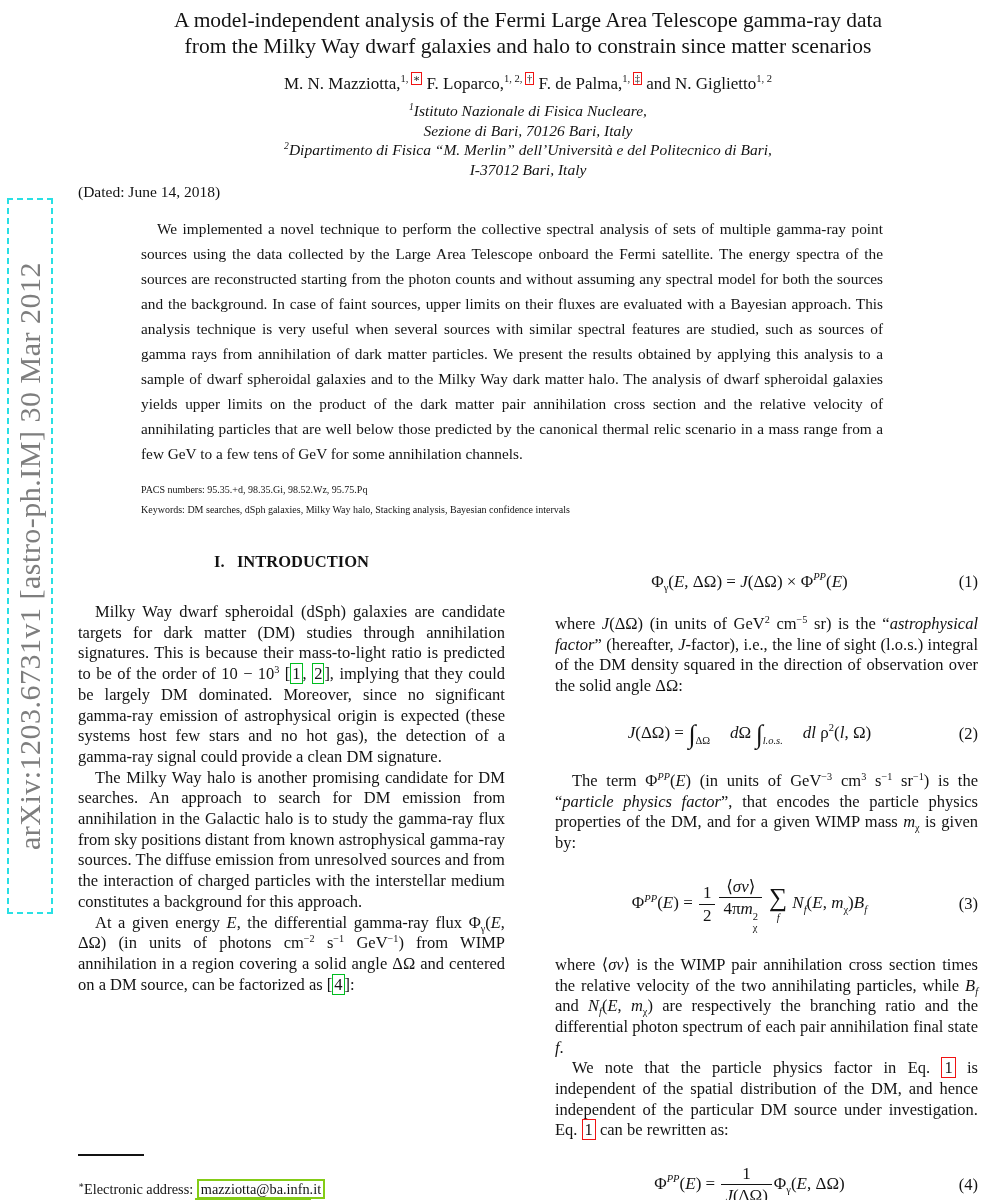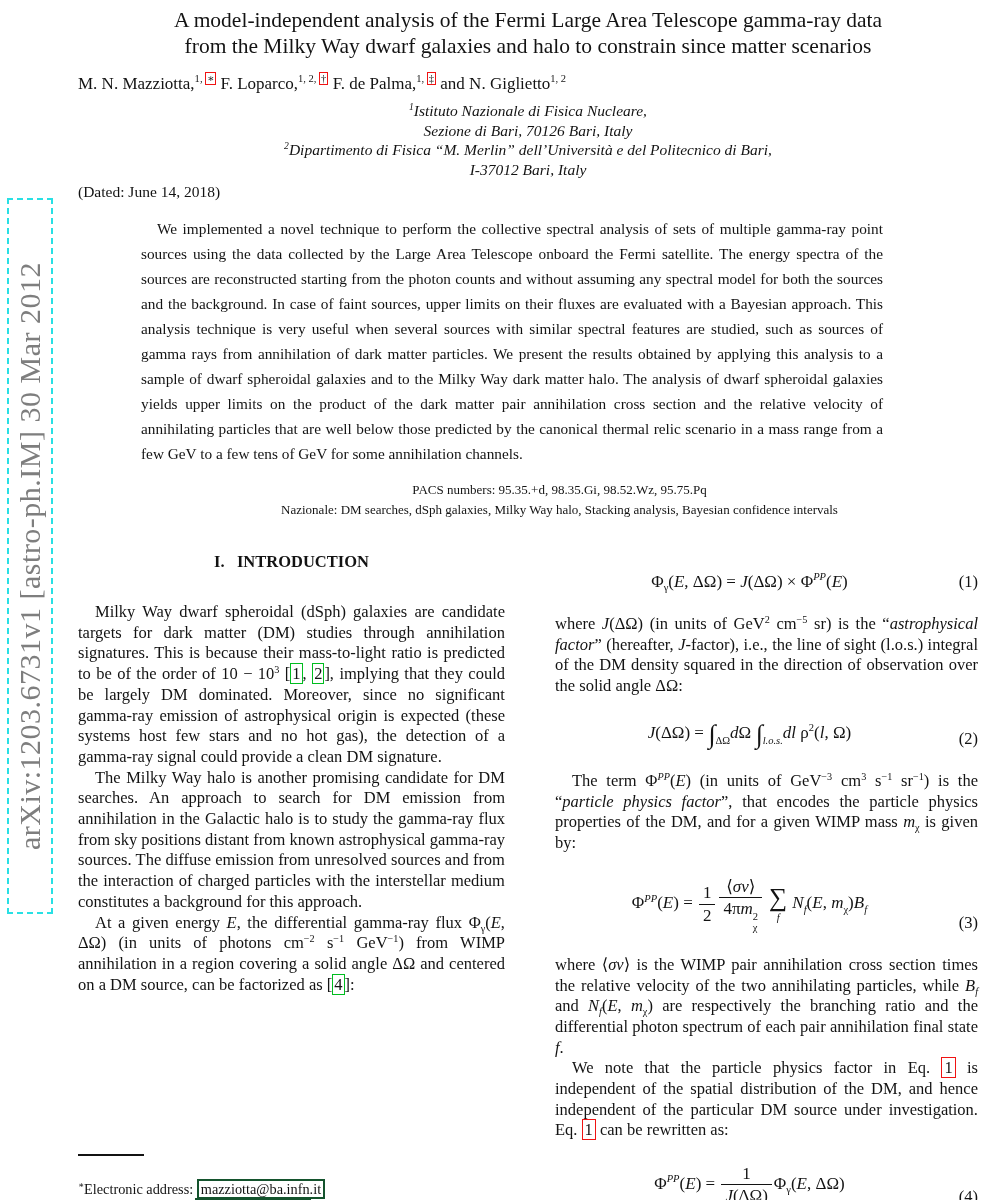--- a/index.html
+++ b/index.html
@@ -14,57 +14,57 @@
     border:2px dashed #29e0e4;display:flex;align-items:center;justify-content:center;
     box-sizing:border-box;
   }
   .watermark-text{
     writing-mode:vertical-rl;transform:rotate(180deg);
     font-size:30px;color:#7e7e7e;white-space:nowrap;letter-spacing:0.5px;
   }
   
   .content{position:absolute;left:78px;top:0;width:900px;}
   .title{font-size:21.5px;font-weight:normal;text-align:center;line-height:26px;margin:7px 0 0 0;}
-  .authors{font-size:17px;margin-top:15px;}
+  .authors{text-align:center;font-size:17px;margin-top:15px;}
   .affil{text-align:center;font-style:italic;font-size:15.5px;line-height:19.5px;}
   .affil-block{margin-top:7px;}
   .dateline{text-align:left;font-size:15.5px;margin-top:4px;}
   .abstract{
     width:742px;margin:15px 0 0 63px;text-align:justify;
     font-size:15.3px;line-height:25px;text-indent:16px;
   }
-  .meta{margin:14px 0 0 63px;font-size:13px;line-height:19.5px;text-align:center;}
+  .meta{margin:14px 0 0 63px;font-size:10px;line-height:19.5px;}
   
   .columns{display:flex;gap:50px;margin-top:25px;height:694px;}
   .col-left{width:435px;position:relative;}
   .col-right{width:431px;}
   .sec-heading{
     text-align:center;font-weight:bold;font-size:16.5px;
     white-space:pre;margin:8px 0 30px 0;
   }
   p.body{font-size:16.5px;line-height:20.7px;text-align:justify;margin:0;text-indent:17px;}
   p.body.noindent{text-indent:0;}
   sup{font-size:0.62em;line-height:0;}
   sub{font-size:0.62em;line-height:0;}
   
   .link-red{border:1.5px solid #f01313;padding:0 1px;}
   .eqref{border:1.5px solid #f01313;padding:0 2px;}
   .cite{border:1.5px solid #00bd1f;padding:0 1px;}
-  .link-cyan{border:2px solid #14532d;padding:0 2px;}
+  .link-cyan{border:2px solid #84cc16;padding:0 2px;}
   
-  .eqrow{display:flex;align-items:flex-end;margin:22px 0;font-size:17px;}
+  .eqrow{display:flex;align-items:center;margin:22px 0;font-size:17px;}
   .eqrow.first{margin-top:28px;}
   .eqbody{flex:1;text-align:center;}
   .eqnum{width:34px;text-align:right;font-size:16.5px;}
   .frac{display:inline-flex;flex-direction:column;vertical-align:middle;text-align:center;line-height:1.25;margin:0 2px;}
   .frac .nm{border-bottom:1.3px solid #131313;padding:0 4px;}
   .frac .dn{padding:0 4px;}
   .supsub{display:inline-flex;flex-direction:column;align-items:flex-start;font-size:0.62em;line-height:1.05;vertical-align:-0.55em;}
   .bigop{font-size:1.55em;vertical-align:middle;position:relative;top:1px;}
-  .oplow{font-size:0.62em;position:relative;top:0.55em;margin-right:0;}
+  .oplow{font-size:0.62em;position:relative;top:0.55em;margin-right:20px;}
   .sum{display:inline-flex;flex-direction:column;align-items:center;vertical-align:middle;line-height:1;margin:0 5px;}
   .sum .op{font-size:1.5em;}
   .sum .lim{font-size:0.62em;margin-top:2px;}
   
   .footnote-block{position:absolute;left:0;right:0;bottom:2px;}
   .fn-rule{width:66px;border:0;border-top:2px solid #131313;margin:0 0 24px 0;}
   .footnote{font-size:14.3px;line-height:18.6px;}
 </style>
 </head>
 <body>
@@ -88,21 +88,21 @@
     <div class="affil"><sup>2</sup>Dipartimento di Fisica “M. Merlin” dell’Università e del Politecnico di Bari,</div>
     <div class="affil">I-37012 Bari, Italy</div>
   </div>
 
   <div class="dateline">(Dated: June 14, 2018)</div>
 
   <div class="abstract">We implemented a novel technique to perform the collective spectral analysis of sets of multiple gamma-ray point sources using the data collected by the Large Area Telescope onboard the Fermi satellite. The energy spectra of the sources are reconstructed starting from the photon counts and without assuming any spectral model for both the sources and the background. In case of faint sources, upper limits on their fluxes are evaluated with a Bayesian approach. This analysis technique is very useful when several sources with similar spectral features are studied, such as sources of gamma rays from annihilation of dark matter particles. We present the results obtained by applying this analysis to a sample of dwarf spheroidal galaxies and to the Milky Way dark matter halo. The analysis of dwarf spheroidal galaxies yields upper limits on the product of the dark matter pair annihilation cross section and the relative velocity of annihilating particles that are well below those predicted by the canonical thermal relic scenario in a mass range from a few  GeV to a few tens of GeV for some annihilation channels.</div>
 
   <div class="meta">
     <div>PACS numbers: 95.35.+d, 98.35.Gi, 98.52.Wz, 95.75.Pq</div>
-    <div>Nazionale: DM searches, dSph galaxies, Milky Way halo, Stacking analysis, Bayesian confidence intervals</div>
+    <div>Keywords: DM searches, dSph galaxies, Milky Way halo, Stacking analysis, Bayesian confidence intervals</div>
   </div>
 
   <div class="columns">
 
     <div class="col-left">
       <div class="sec-heading">I.   INTRODUCTION</div>
       <p class="body">Milky Way dwarf spheroidal (dSph) galaxies are candidate targets for dark matter (DM) studies through annihilation signatures. This is because their mass-to-light ratio is predicted to be of the order of 10 − 10<sup>3</sup> [<span class="cite">1</span>, <span class="cite">2</span>], implying that they could be largely DM dominated. Moreover, since no significant gamma-ray emission of astrophysical origin is expected (these systems host few stars and no hot gas), the detection of a gamma-ray signal could provide a clean DM signature.</p>
       <p class="body">The Milky Way halo is another promising candidate for DM searches. An approach to search for DM emission from annihilation in the Galactic halo is to study the gamma-ray flux from sky positions distant from known astrophysical gamma-ray sources. The diffuse emission from unresolved sources and from the interaction of charged particles with the interstellar medium constitutes a background for this approach.</p>
       <p class="body">At a given energy <i>E</i>, the differential gamma-ray flux Φ<sub>γ</sub>(<i>E</i>, ΔΩ) (in units of photons cm<sup>−2</sup> s<sup>−1</sup> GeV<sup>−1</sup>) from WIMP annihilation in a region covering a solid angle ΔΩ and centered on a DM source, can be factorized as [<span class="cite">4</span>]:</p>
 

